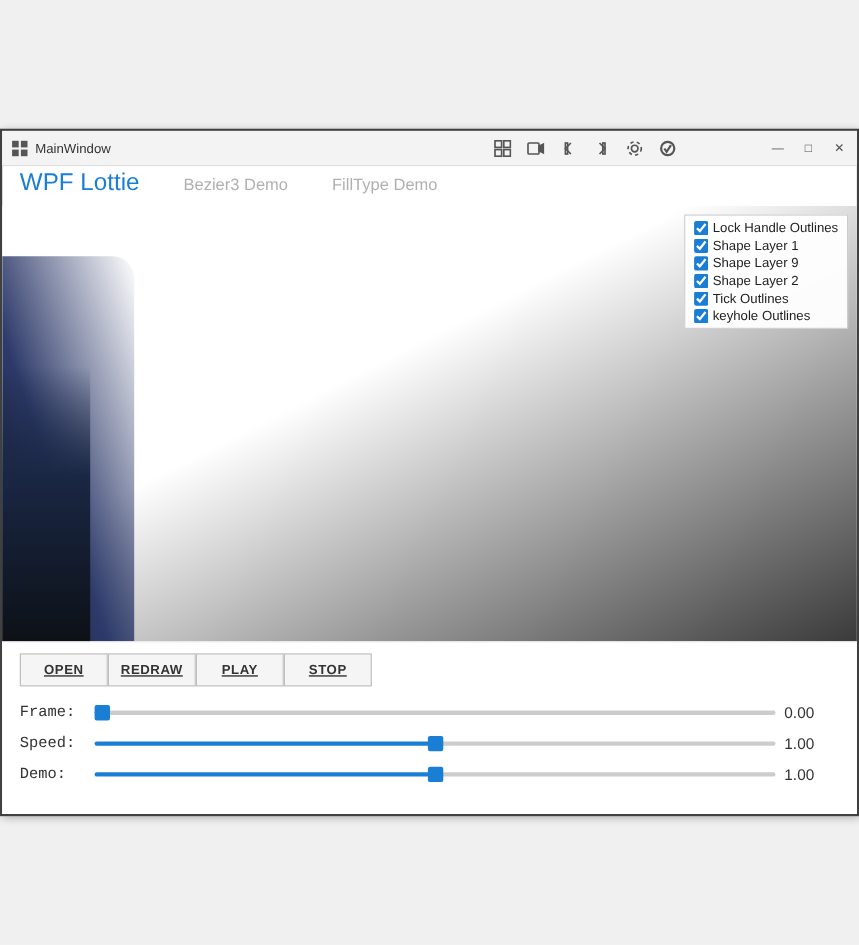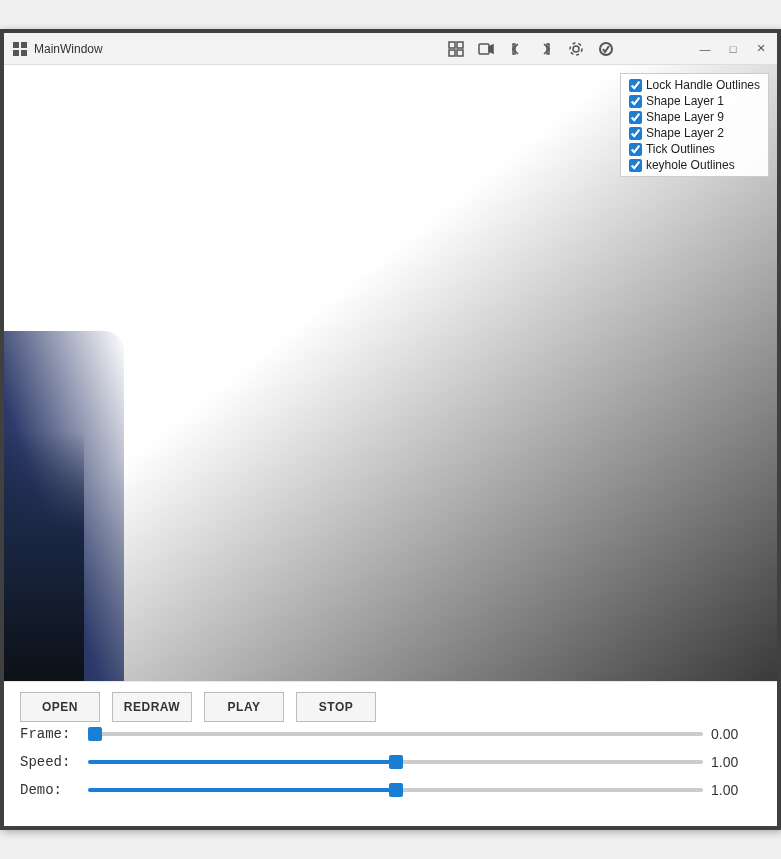--- a/index.html
+++ b/index.html
@@ -6,23 +6,23 @@
     body {
       font-family: 'Segoe UI', Arial, sans-serif;
       background: #f0f0f0;
       display: flex;
       justify-content: center;
       align-items: center;
       min-height: 100vh;
     }
     .window {
       width: 781px;
-      height: 801px;
+      height: 625px;
       background: #ffffff;
-      border: 4px solid #404040;
+      border: 2px solid #404040;
       display: flex;
       flex-direction: column;
       position: relative;
       box-shadow: 2px 2px 8px rgba(0,0,0,0.3);
     }
     .title-bar {
       background: #f3f3f3;
       height: 32px;
       display: flex;
       align-items: center;
@@ -154,22 +154,23 @@
     }
 
     
     .bottom-controls {
       padding: 10px 16px 16px 16px;
       background: #ffffff;
       border-top: 1px solid #e8e8e8;
     }
     .button-row {
       display: flex;
-      gap: 12px;
-      margin-bottom: 4px;
+      gap: 0;
+      margin-bottom: 16px;
+      text-decoration: underline;
     }
     .ctrl-btn {
       min-width: 80px;
       height: 30px;
       background: #f5f5f5;
       border: 1px solid #bbb;
       font-size: 12px;
       font-weight: 600;
       letter-spacing: 0.5px;
       color: #333;
@@ -283,20 +284,25 @@
     </div>
 
     <div class="title-bar-controls">
       <button class="title-btn">—</button>
       <button class="title-btn">□</button>
       <button class="title-btn close">✕</button>
     </div>
   </div>
 
 
+  <div class="nav-row2">
+    <a class="nav-link active">WPF Lottie</a>
+    <a class="nav-link2">Bezier3 Demo</a>
+    <a class="nav-link2">FillType Demo</a>
+  </div>
 
   <div class="content-area">
 
     <div class="lottie-canvas">
 
       <div style="position:absolute;bottom:0;left:0;width:120px;height:350px;background:linear-gradient(to top right, #1a1a2e 0%, #2d3a6a 40%, transparent 100%); border-radius:0 20px 0 0;"></div>
       <div style="position:absolute;bottom:0;left:0;width:80px;height:250px;background:linear-gradient(to top, #0d1117 0%, #1a2744 60%, transparent 100%);"></div>
     </div>
 
     <div class="checkbox-panel">

